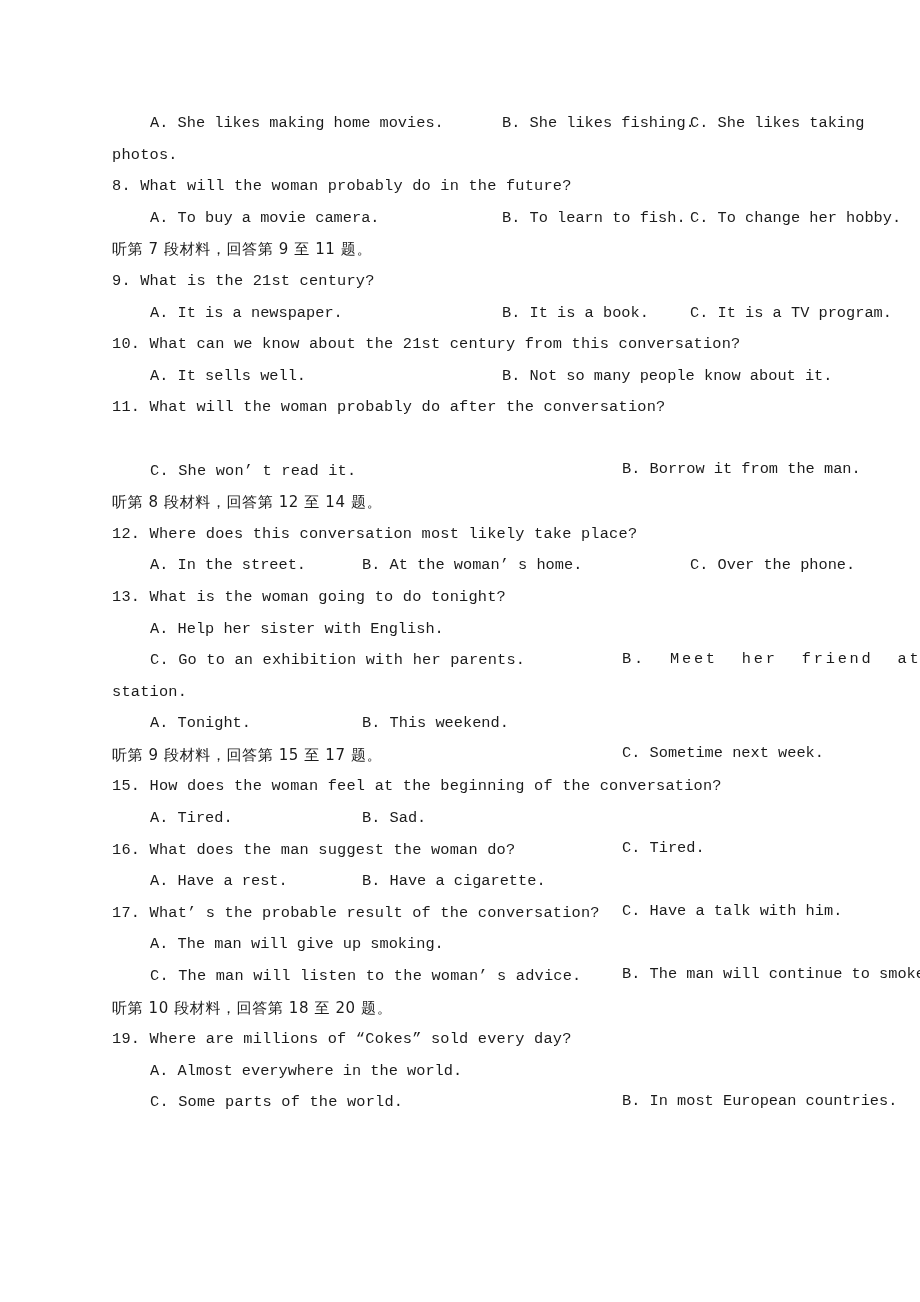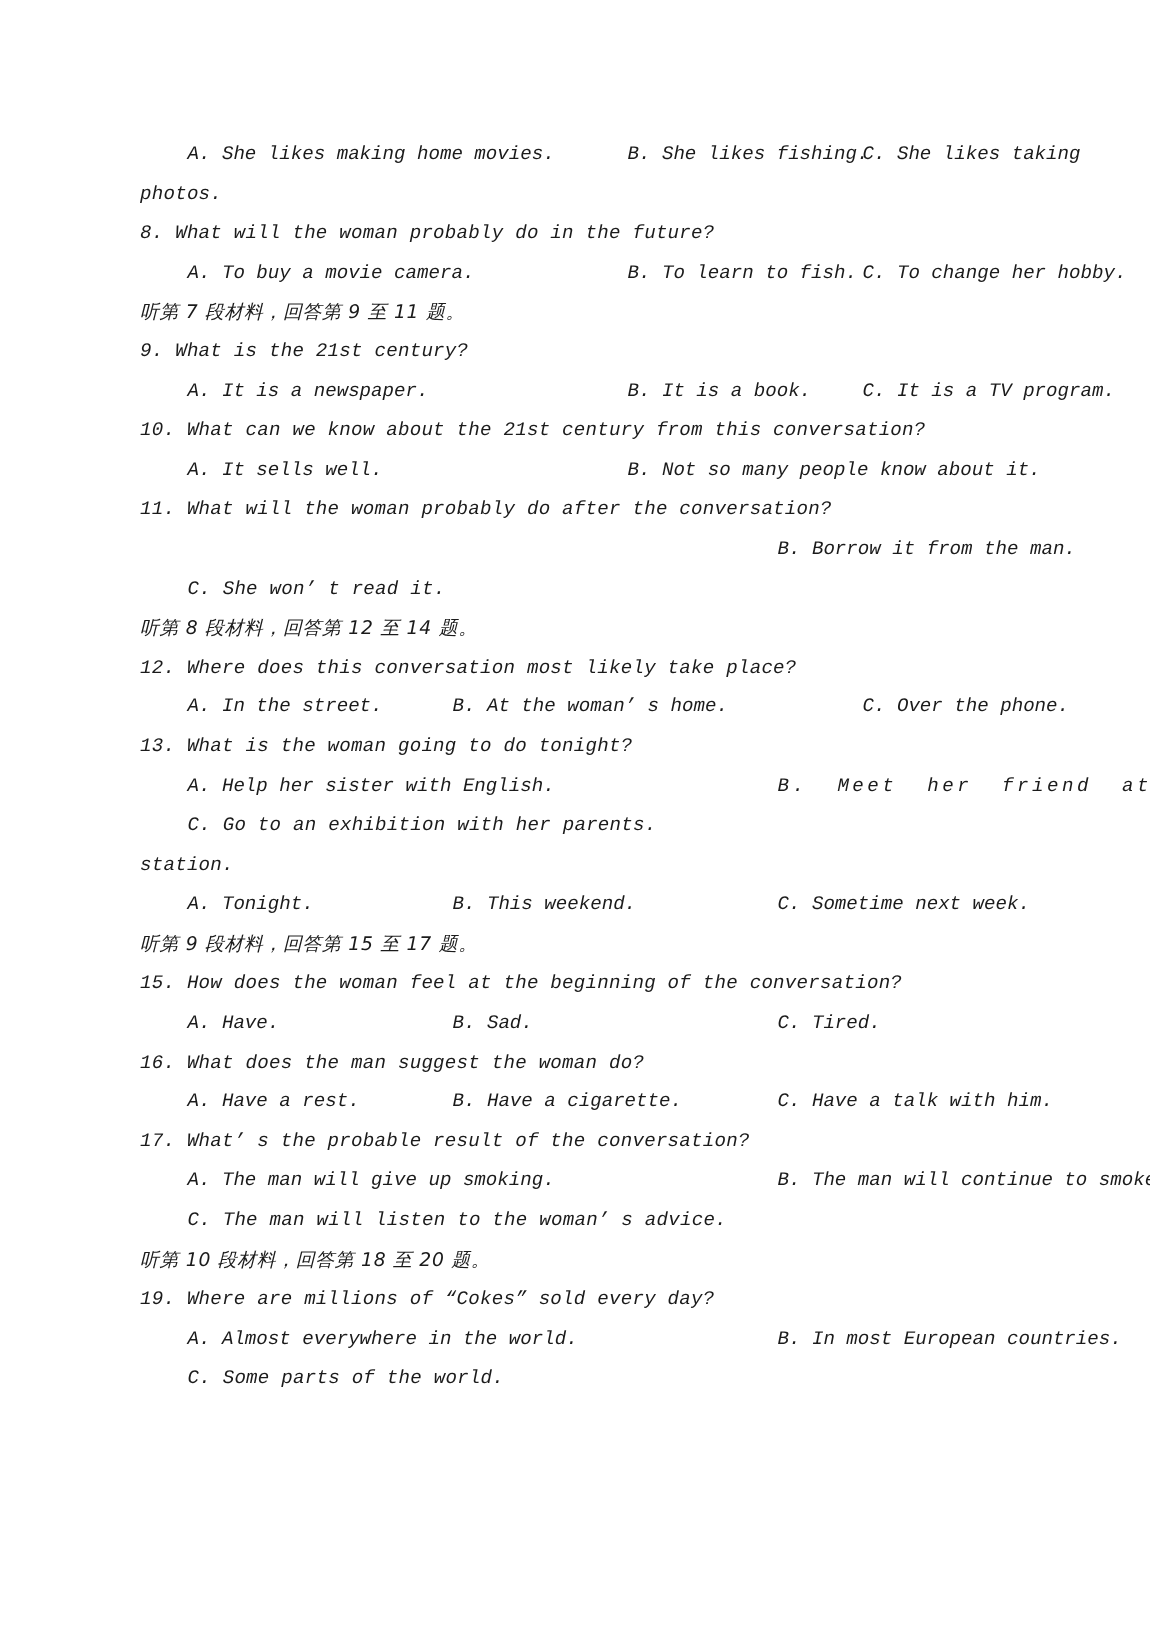--- a/index.html
+++ b/index.html
@@ -8,21 +8,20 @@
     background: #ffffff;
   }
   .page {
     position: relative;
     width: 920px;
     height: 1302px;
     background: #ffffff;
     overflow: hidden;
     font-family: "Liberation Mono", "DejaVu Sans Mono", monospace;
     color: #1b1b1b;
-    font-style: italic;
   }
   .content {
     position: absolute;
     left: 130px;
     top: 108px;
     width: 662px;
   }
   
   .line {
     height: 31.6px;
@@ -50,21 +49,21 @@
     font-size: 15.3px;
     white-space: pre;
   }
   .optrow span {
     position: absolute;
     top: 0;
     white-space: pre;
   }
   .ca { left: 20px; }   
   .cb4 { left: 232px; }
-  .cc3 { left: 492px; }
+  .cc3 { left: 492px; margin-top: 30px; }
   .cb-far { left: 372px; }
   .cc-far { left: 560px; text-align: center; }
   
   .wide { letter-spacing: 2.8px; }
 </style>
 </head>
 <body>
 
 <div class="page">
   <div class="content">
@@ -124,21 +123,21 @@
     <div class="optrow">
       <span class="ca">A. Tonight.</span>
       <span class="cb4">B. This weekend.</span>
       <span class="cc3">C. Sometime next week.</span>
     </div>
 
     <div class="line cn cont">听第 9 段材料，回答第 15 至 17 题。</div>
 
     <div class="line stem cont">15. How does the woman feel at the beginning of the conversation?</div>
     <div class="optrow">
-      <span class="ca">A. Have.</span>
+      <span class="ca">A. Tired.</span>
       <span class="cb4">B. Sad.</span>
       <span class="cc3">C. Tired.</span>
     </div>
 
     <div class="line stem cont">16. What does the man suggest the woman do?</div>
     <div class="optrow">
       <span class="ca">A. Have a rest.</span>
       <span class="cb4">B. Have a cigarette.</span>
       <span class="cc3">C. Have a talk with him.</span>
     </div>

